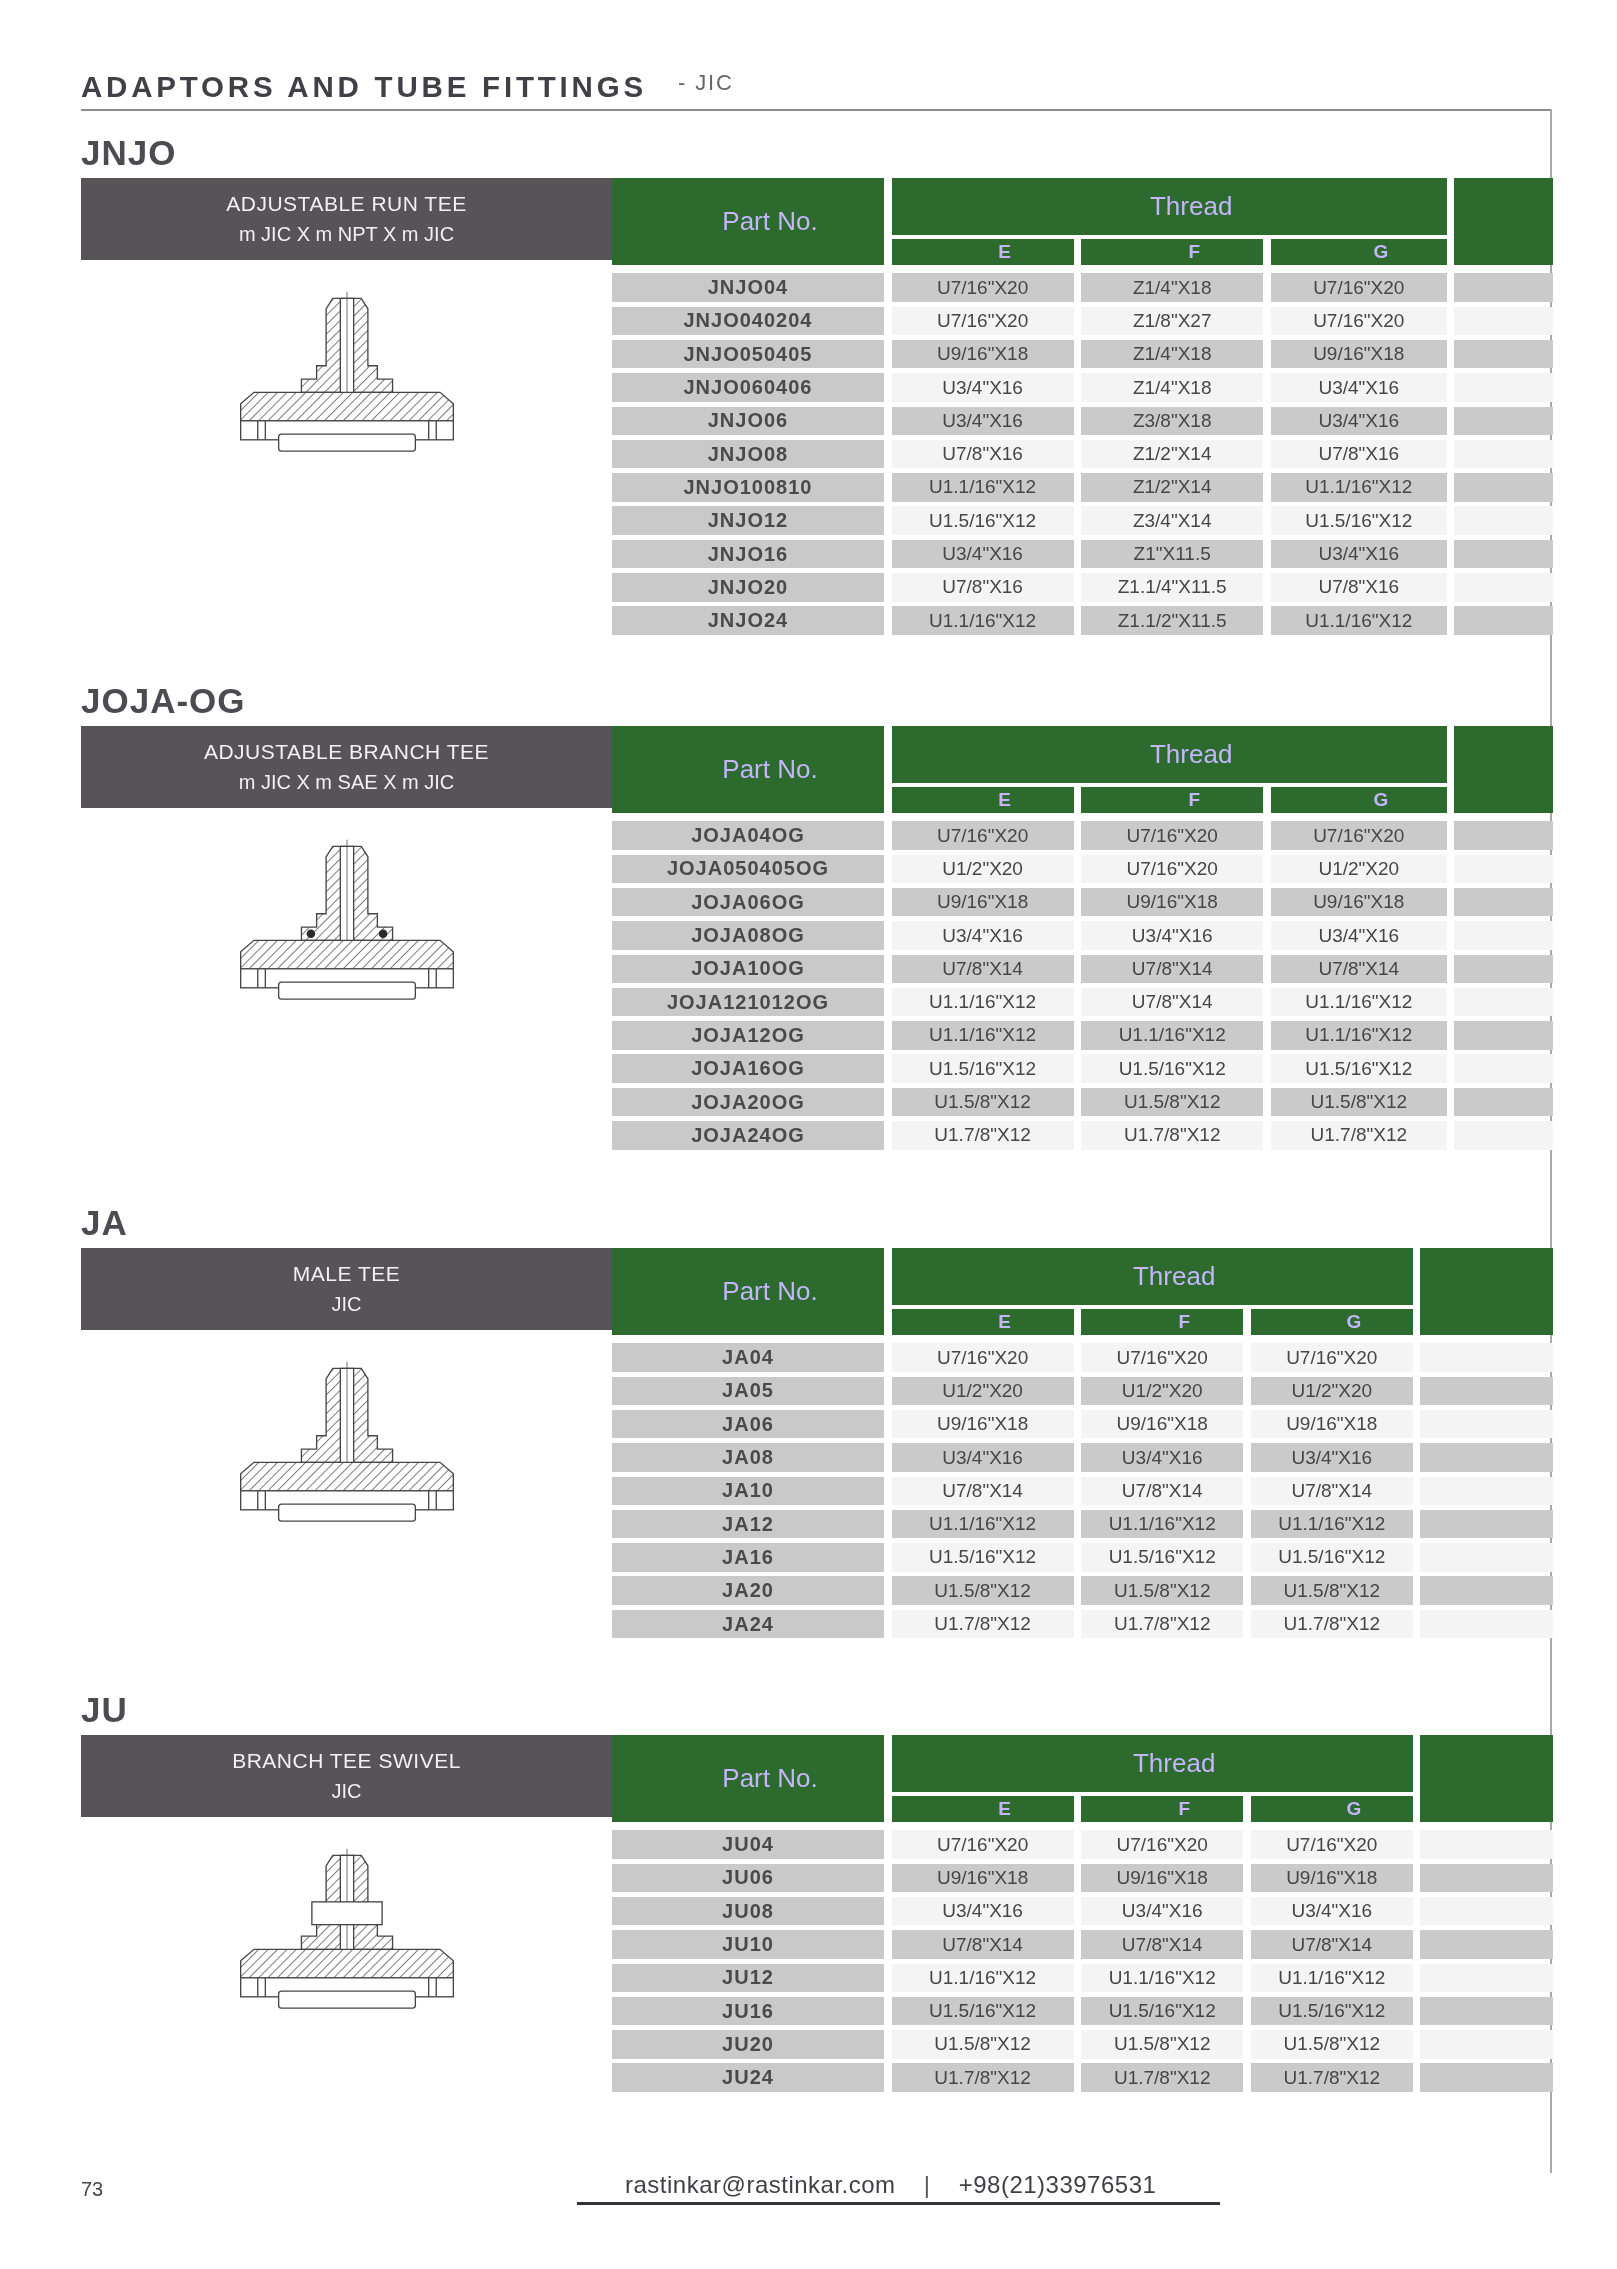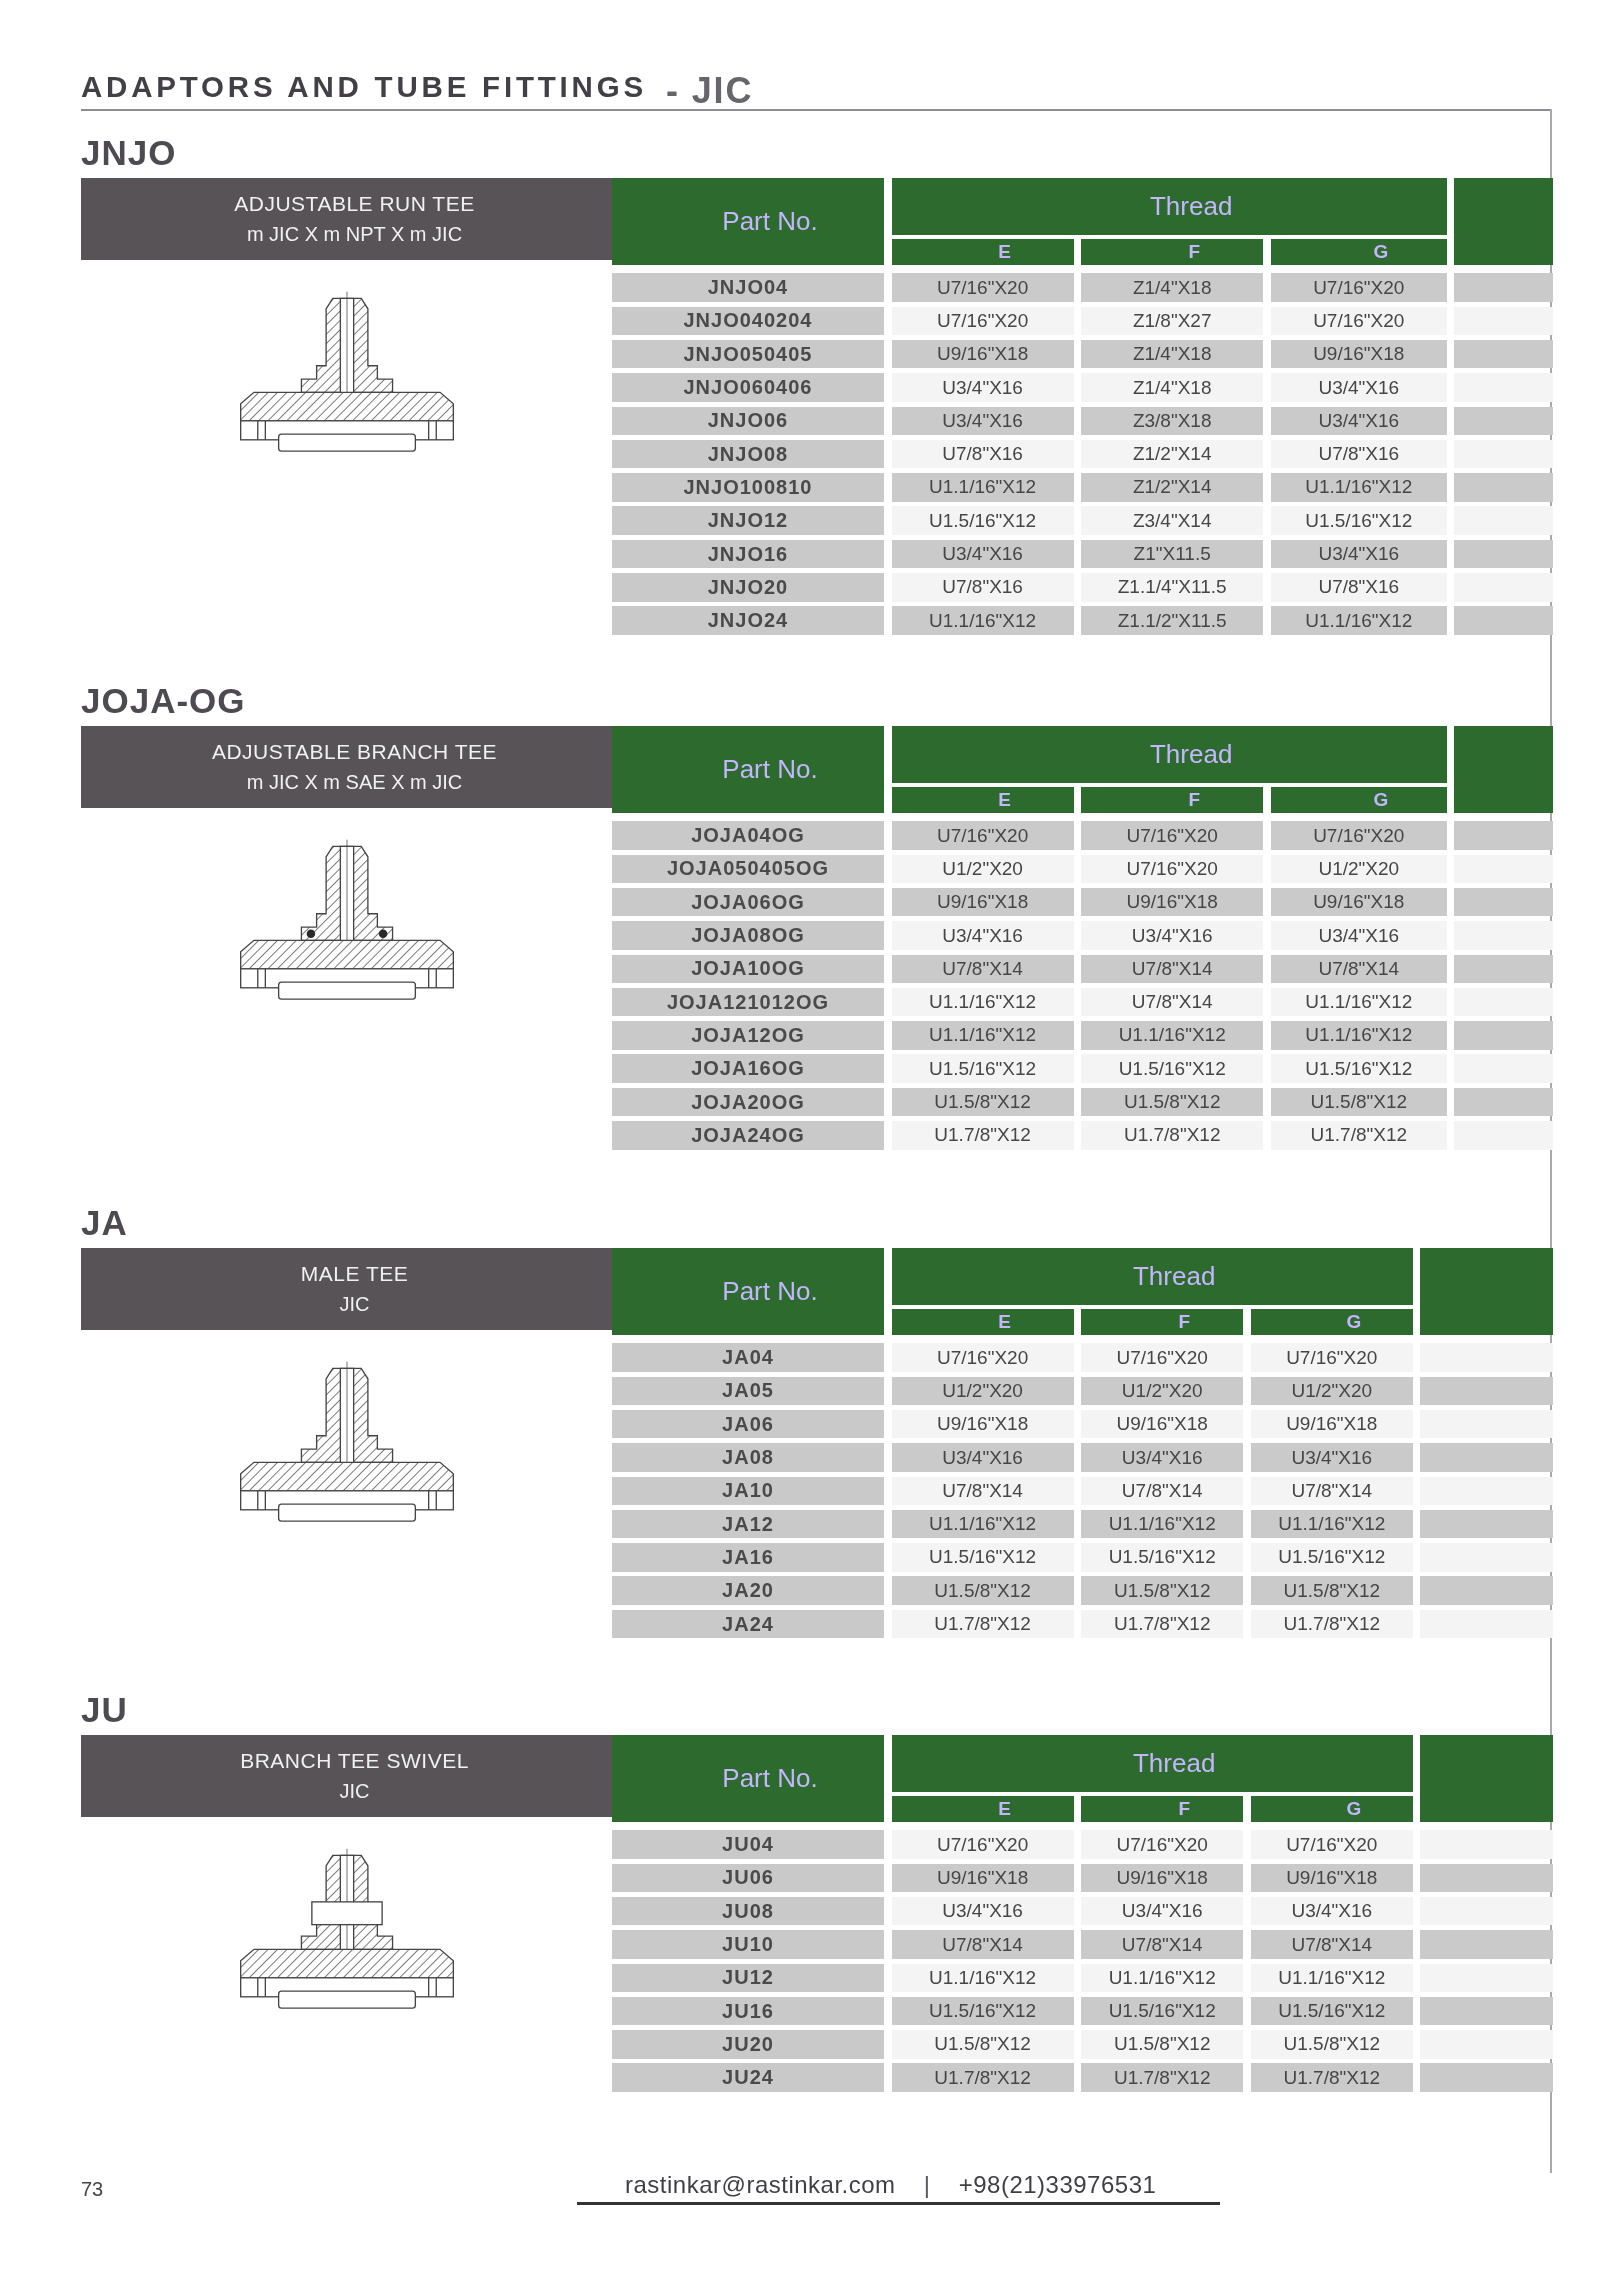--- a/index.html
+++ b/index.html
@@ -5,32 +5,32 @@
   html,body { margin:0; padding:0; background:#ffffff; }
   .page {
     position:relative; width:1618px; height:2269px; background:#fff;
     font-family:"Liberation Sans", sans-serif; overflow:hidden;
     --green:#2c6a2e; --dark-box:#575356; --row-gray:#cacaca; --row-light:#f4f4f4;
   }
 
   
   .doc-title { position:absolute; left:81px; top:70px; display:flex; align-items:flex-start; white-space:nowrap; }
   .doc-title .main { font-size:29.5px; font-weight:bold; letter-spacing:3.8px; color:#423f46; }
-  .doc-title .suffix { font-size:36px; font-weight:bold; letter-spacing:1.9px; color:#67646b; margin-left:19px; }
+  .doc-title .suffix { font-size:22px; font-weight:normal; letter-spacing:1.9px; color:#67646b; margin-left:31px; }
   .title-underline { position:absolute; left:81px; top:109px; width:1471px; height:1.9px; background:#8e8c91; }
   .right-rule { position:absolute; left:1550px; top:109px; width:1.9px; height:2064px; background:#aaa8ad; }
 
   
   .sec { position:absolute; left:81px; width:1471px; }
   #sec0 { top:129px; } #sec1 { top:677px; } #sec2 { top:1199px; } #sec3 { top:1686px; }
   .sec-code { position:absolute; left:0; top:4px; margin:0; font-size:35px; font-weight:bold; color:#4d4a51; letter-spacing:1px; }
   .desc-box {
     position:absolute; left:0; top:49px; width:531px; height:82px; background:var(--dark-box);
     color:#f1f0f2; display:flex; flex-direction:column; align-items:center; justify-content:center;
-    gap:7.6px; text-align:center;padding-left:8px;
+    gap:7.6px; text-align:center;
   }
   .desc1 { font-size:21px; letter-spacing:0.5px; }
   .desc2 { font-size:20px; }
   .diagram { position:absolute; left:133px; top:157px; width:266px; height:169px; }
 
   
   .ftable { position:absolute; left:531px; top:49px; width:941px; }
   .thead { display:grid; column-gap:7.6px; row-gap:3.8px; grid-template-rows:57px 26px; }
   .tbody { display:grid; column-gap:7.6px; row-gap:4.8px; margin-top:8.6px; }
   .cols-a .thead, .cols-a .tbody { grid-template-columns:272px 182px 182px 176px 99px; }

